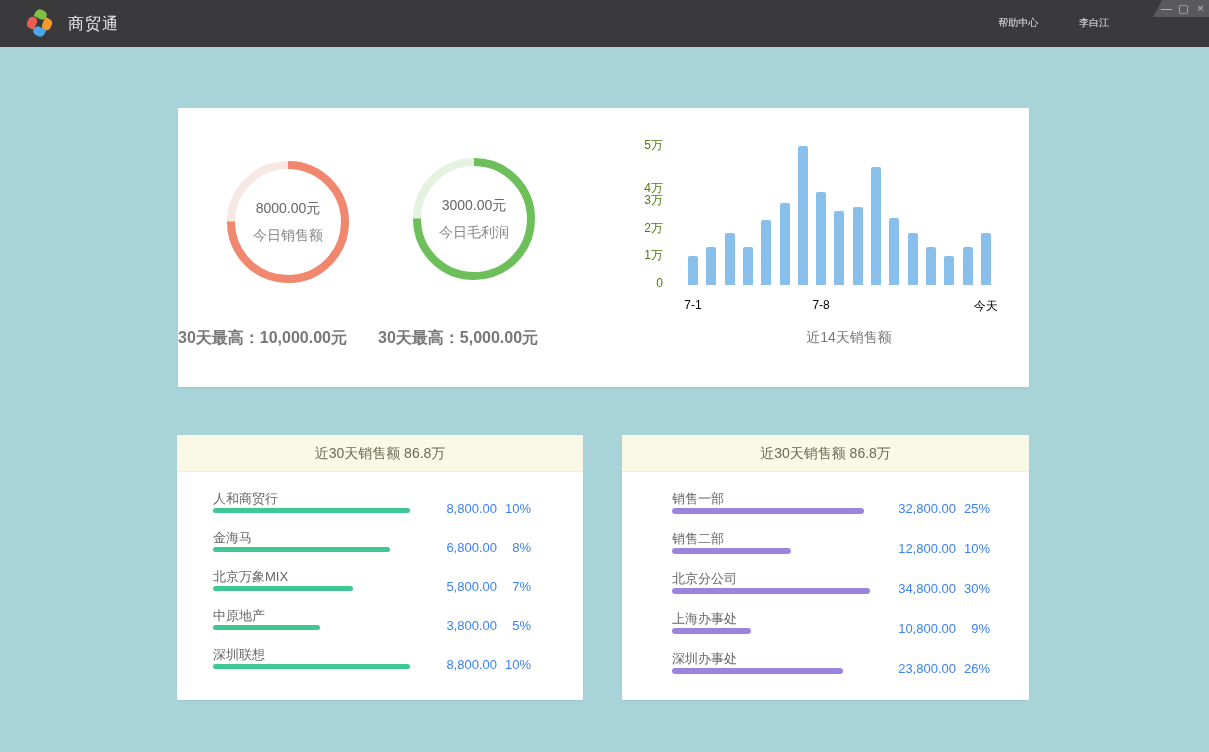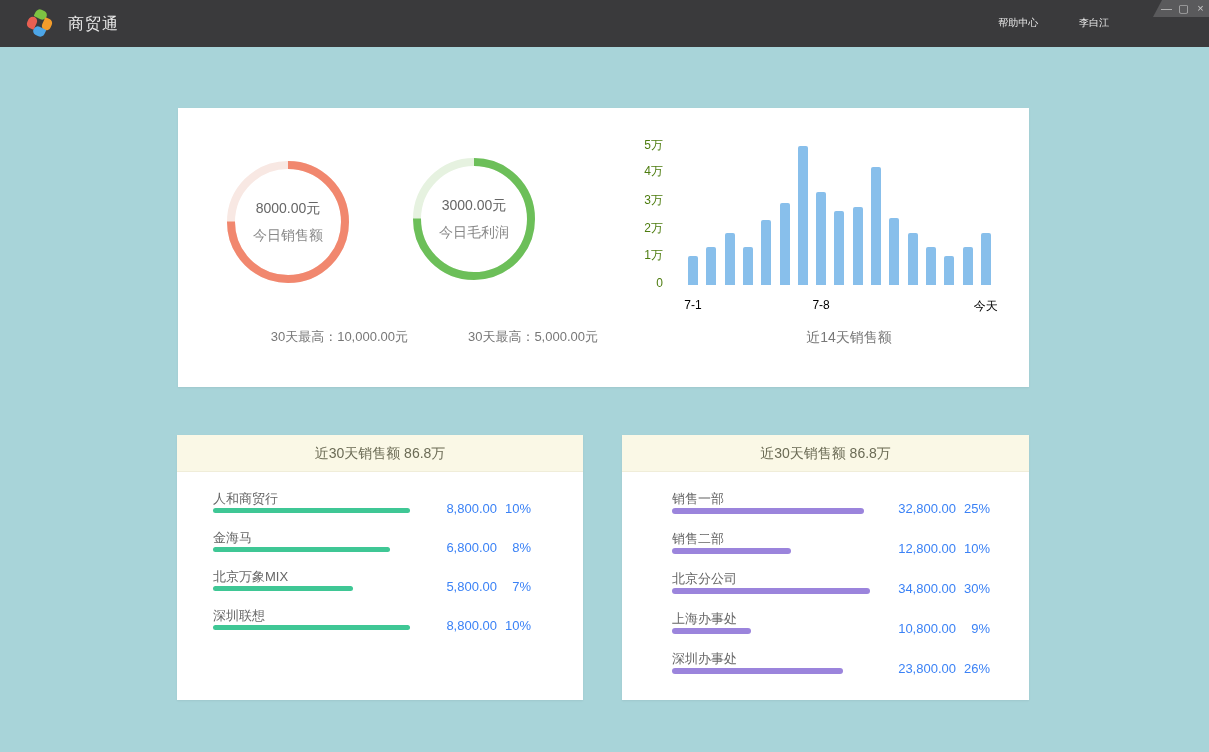--- a/index.html
+++ b/index.html
@@ -50,21 +50,21 @@
   .gauge-2 { left:234px; top:49px; }
   .gauge svg { position:absolute; left:0; top:0; }
   .gauge-center {
     position:absolute; left:12px; top:0; width:100px; height:124px;
     display:flex; flex-direction:column; align-items:center; justify-content:center;
     gap:9px;
   }
   .gauge-value { font-size:14px; color:#666; }
   .gauge-name  { font-size:14px; color:#888; }
   .gauge-footer {
-    position:absolute; top:220px; font-size:13px; color:#777; text-align:right; width:230px;
+    position:absolute; top:220px; font-size:16px; color:#777; text-align:left; width:230px;font-weight:bold;
   }
   .gauge-footer.f1 { left:0px; }
   .gauge-footer.f2 { left:200px; width:220px; }
 
   
   .y-axis { position:absolute; left:425px; top:0; width:60px; height:190px; }
   .y-tick {
     position:absolute; right:0; transform:translateY(-50%);
     font-size:12px; color:#4d7c0f;
   }
@@ -143,21 +143,21 @@
       </svg>
     <div class="gauge-center">
       <div class="gauge-value">3000.00元</div>
       <div class="gauge-name">今日毛利润</div>
     </div>
   </div>
   <div class="gauge-footer f2">30天最高：5,000.00元</div>
 
   <div class="y-axis">
       <span class="y-tick" style="top: 37px;">5万</span>
-      <span class="y-tick" style="top: 63px;">4万</span>
+      <span class="y-tick" style="top: 80px;">4万</span>
       <span class="y-tick" style="top: 92px;">3万</span>
       <span class="y-tick" style="top: 119.5px;">2万</span>
       <span class="y-tick" style="top: 147px;">1万</span>
       <span class="y-tick" style="top: 174.5px;">0</span>
     </div>
   <div class="bars">
       <div class="vbar" style="left: 0px; height: 28.875px; background: rgb(136, 191, 235);"></div>
       <div class="vbar" style="left: 18.3px; height: 38.5px; background: rgb(136, 191, 235);"></div>
       <div class="vbar" style="left: 36.6px; height: 52.25px; background: rgb(136, 191, 235);"></div>
       <div class="vbar" style="left: 54.9px; height: 38.5px; background: rgb(136, 191, 235);"></div>
@@ -197,20 +197,25 @@
         <div class="lrow-label">金海马</div>
         <div class="lrow-bar" style="width: 177px; background: rgb(63, 199, 149);"></div>
         <div class="lrow-nums"><span class="lrow-amount">6,800.00</span><span class="lrow-percent">8%</span></div>
       </div>
       <div class="lrow">
         <div class="lrow-label">北京万象MIX</div>
         <div class="lrow-bar" style="width: 140px; background: rgb(63, 199, 149);"></div>
         <div class="lrow-nums"><span class="lrow-amount">5,800.00</span><span class="lrow-percent">7%</span></div>
       </div>
       <div class="lrow">
+        <div class="lrow-label">中原地产</div>
+        <div class="lrow-bar" style="width: 107px; background: rgb(63, 199, 149);"></div>
+        <div class="lrow-nums"><span class="lrow-amount">3,800.00</span><span class="lrow-percent">5%</span></div>
+      </div>
+      <div class="lrow">
         <div class="lrow-label">深圳联想</div>
         <div class="lrow-bar" style="width: 197px; background: rgb(63, 199, 149);"></div>
         <div class="lrow-nums"><span class="lrow-amount">8,800.00</span><span class="lrow-percent">10%</span></div>
       </div>
     </div>
 </div>
 
 <div class="panel list-panel-right list-panel">
   <div class="panel-header">
     <span>近30天销售额 86.8万</span>

